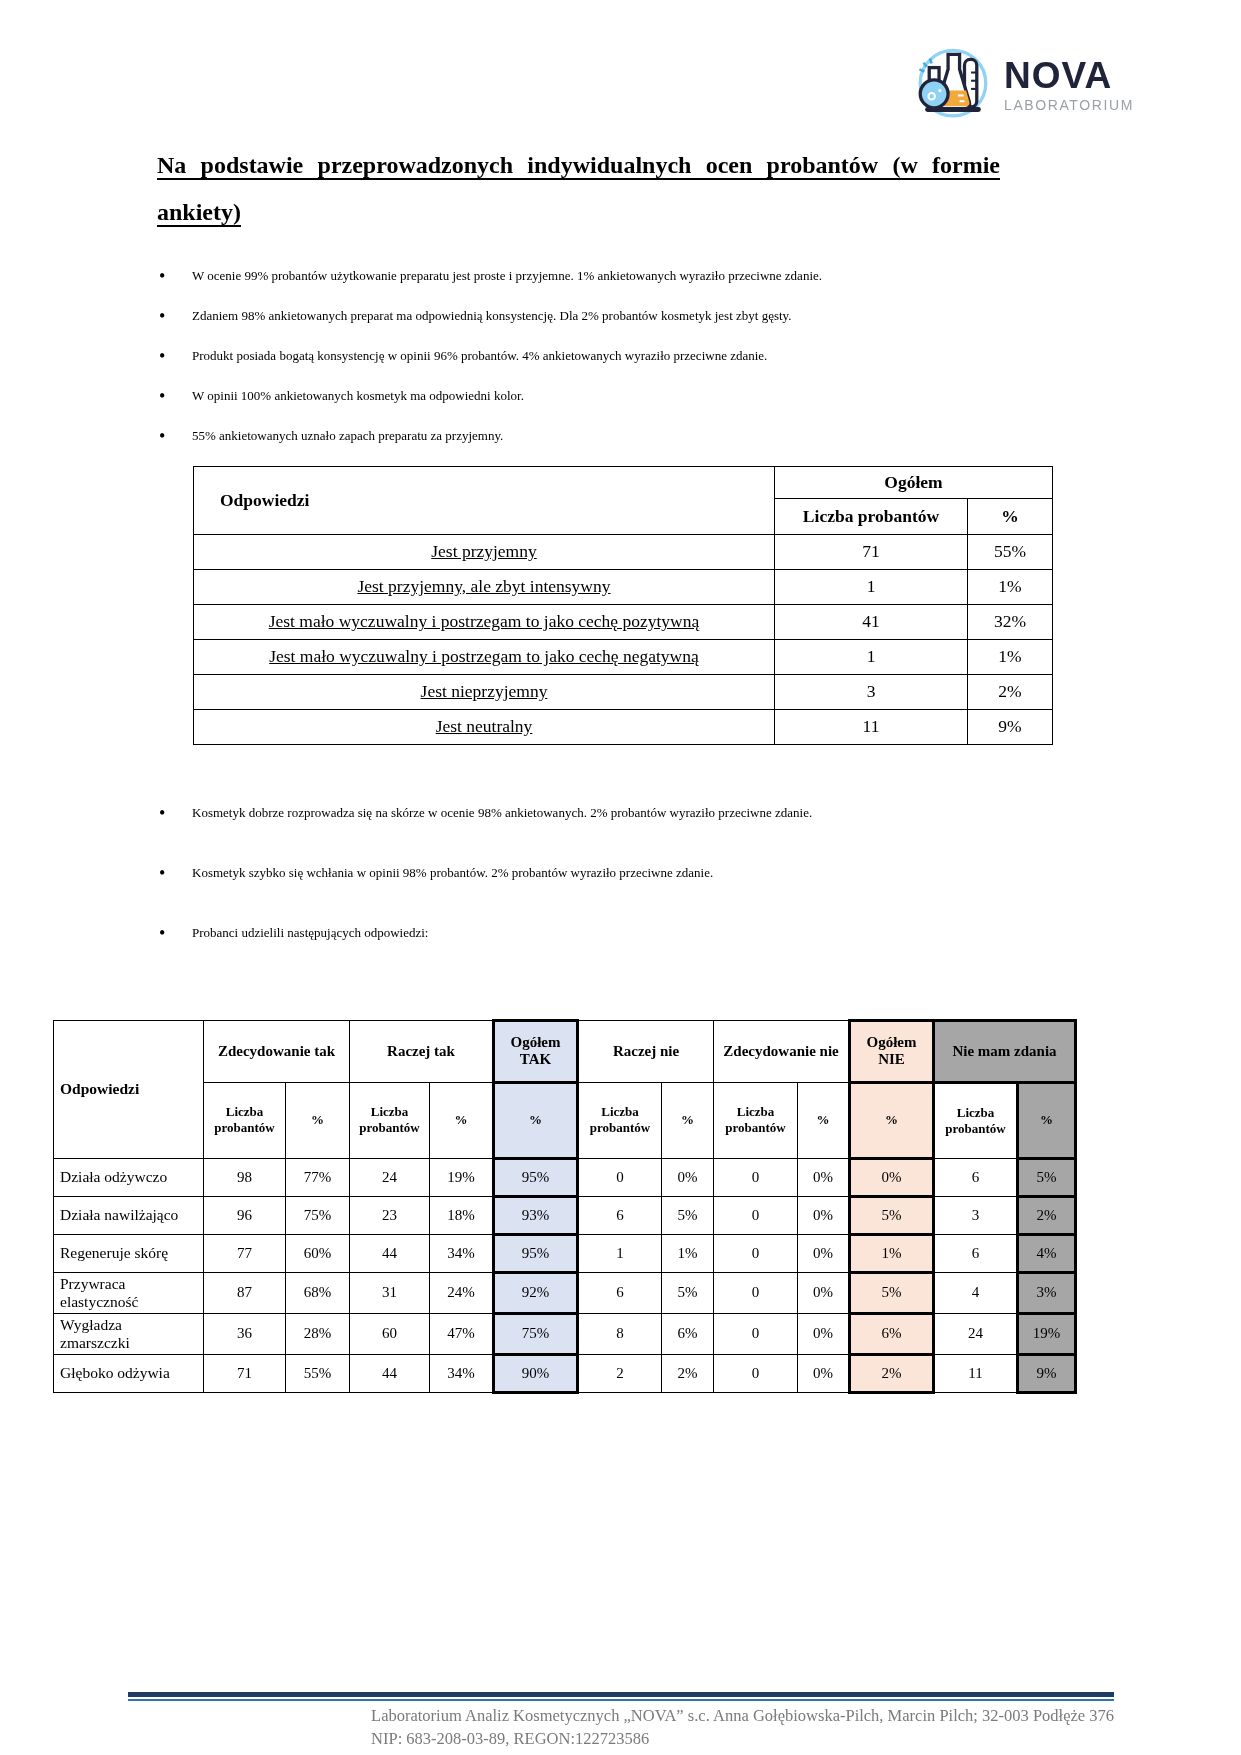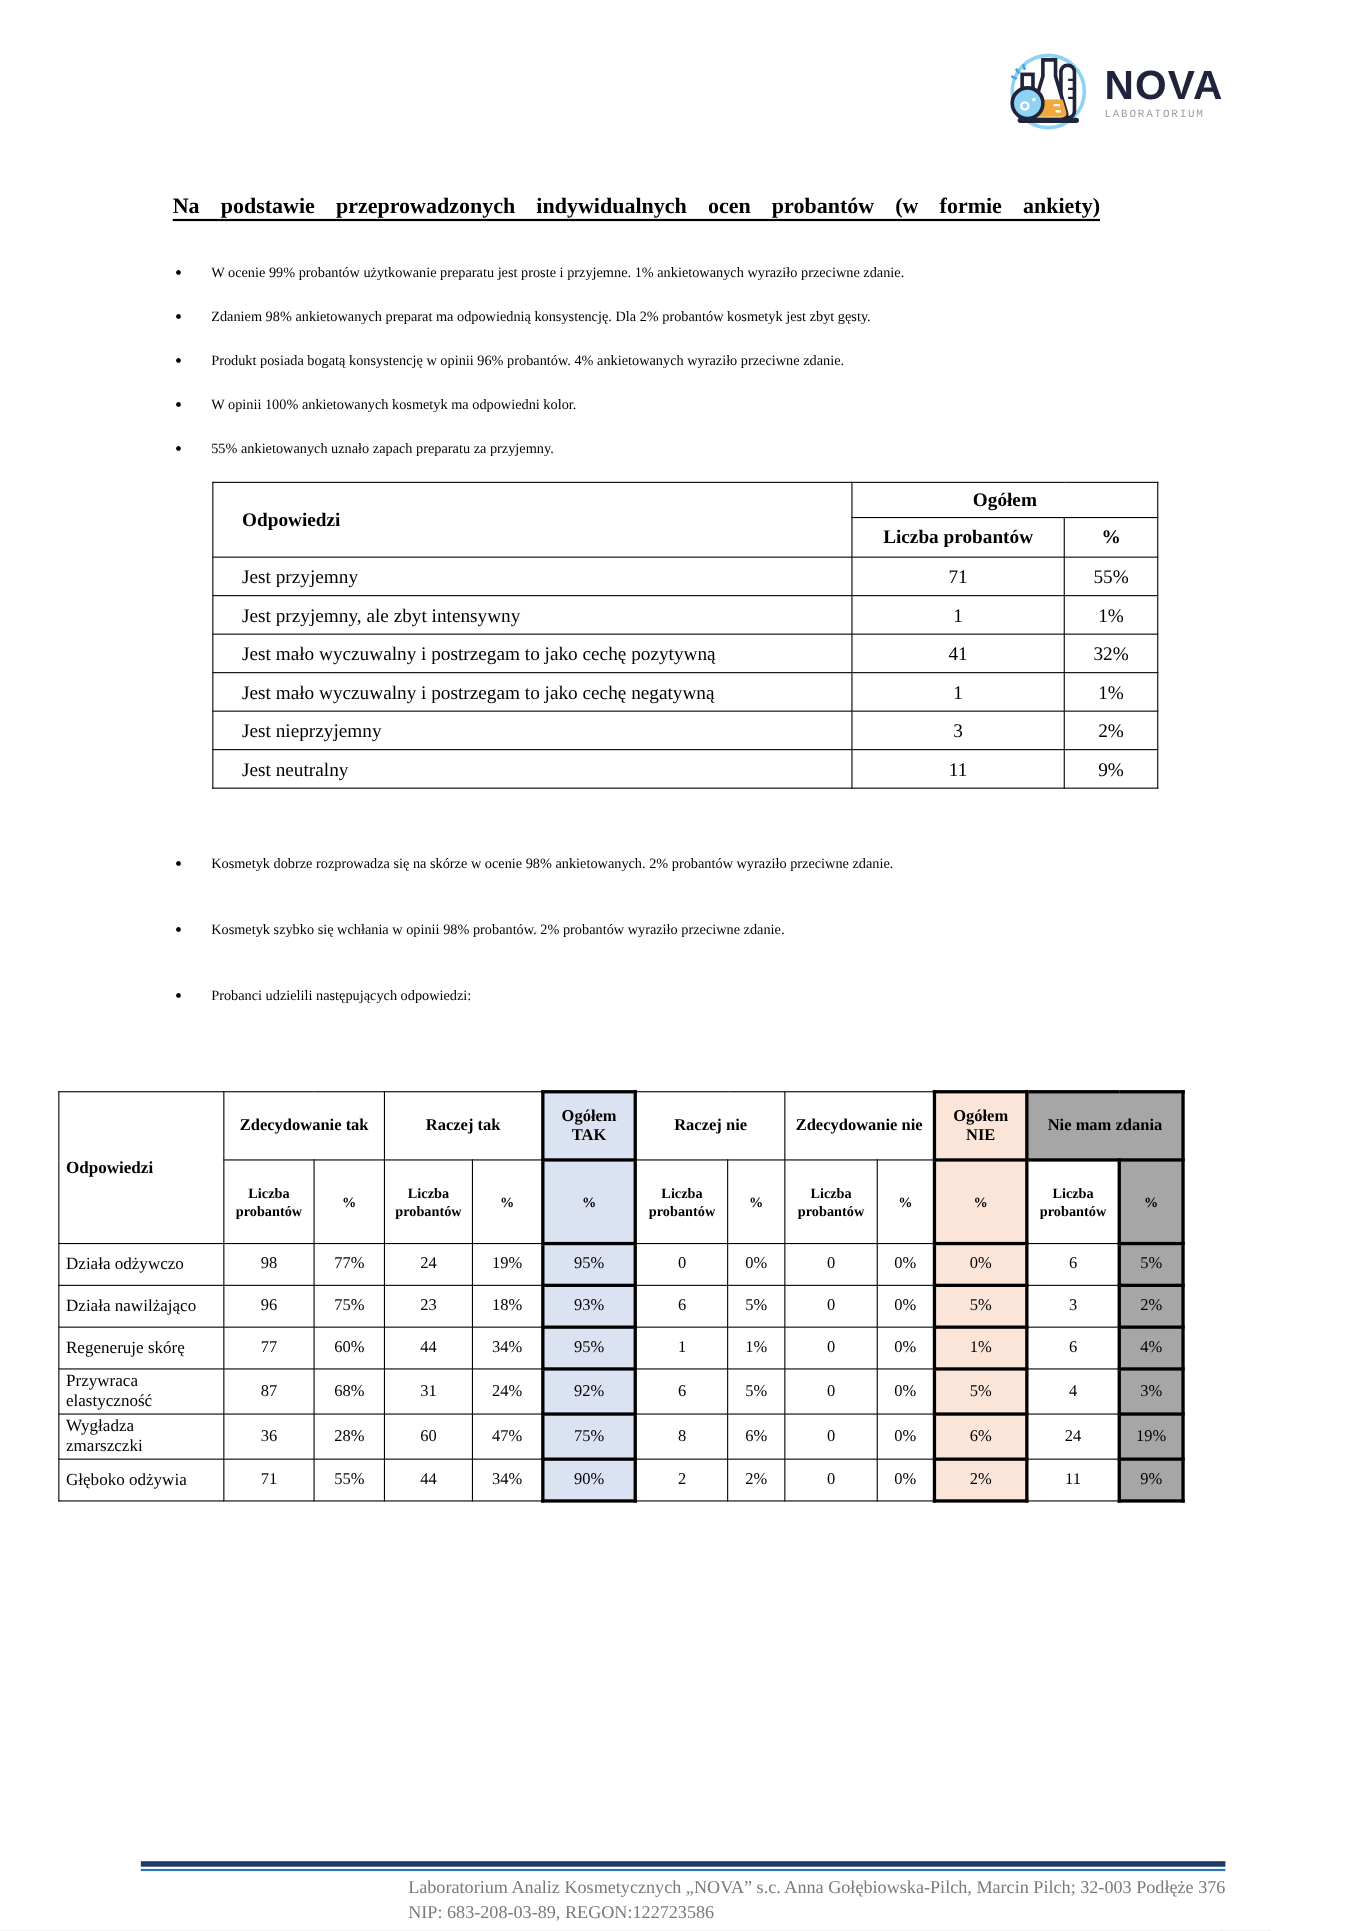--- a/index.html
+++ b/index.html
@@ -17,31 +17,31 @@
   
   .logo { position:absolute; top:44px; left:912px; display:flex; align-items:center; gap:10px; }
   .logo svg { width:82px; height:80px; }
   .logo-text { display:flex; flex-direction:column; line-height:1; }
   .logo-name {
     font-family:"Liberation Sans", sans-serif;
     font-weight:bold; font-size:37px; letter-spacing:1px;
     color:var(--logo-dark,#20243a);
   }
   .logo-sub {
-    font-family:Liberation Mono, monospace;
-    font-size:10px; letter-spacing:1.6px; margin-top:4px;
+    font-family:Liberation Sans, sans-serif;
+    font-size:14px; letter-spacing:1.6px; margin-top:4px;
     color:var(--logo-gray,#9aa0a6);
   }
 
   
   .content { position:absolute; left:157px; top:142px; width:843px; }
 
   h1.heading {
-    font-size:20px; font-weight:bold; line-height:1.95;
-    text-decoration:underline; text-decoration-thickness:2px; text-underline-offset:5px;margin-top:27px;
+    font-size:24px; font-weight:bold; line-height:1.95;
+    text-decoration:underline; text-decoration-thickness:2px; text-underline-offset:5px;
   }
   h1.heading .h-line1 { display:block; text-align:justify; text-align-last:justify; }
   h1.heading .h-line2 { display:block; }
 
   ul.bullets { list-style:none; margin-top:20px; margin-left:35px; width:808px; }
   ul.bullets li {
     position:relative; text-align:justify;
     font-size:13px; line-height:40px;
   }
   ul.bullets li::before {
@@ -52,21 +52,21 @@
   ul.bullets.lower { margin-top:46px; }
   ul.bullets.lower li { line-height:44px; margin-bottom:16px; }
 
   
   table { border-collapse:collapse; }
   .scent-table { margin:10px 0 0 36px; width:859px; table-layout:fixed; font-size:17.5px; }
   .scent-table th, .scent-table td { border:1.6px solid #000; padding:3px 26px; }
   .scent-table th { font-weight:bold; text-align:center; }
   .scent-table th.ans { text-align:left; }
   .scent-table td { text-align:center; height:35px; }
-  .scent-table td.ans { text-align:left; }
+  .scent-table td.ans { text-align:center;text-decoration:underline; }
   .scent-table thead tr:first-child th { height:32px; }
   .scent-table thead tr:last-child th { height:36px; }
 
   
   .results-table {
     margin:64px 0 0 -104px; width:1022px; table-layout:fixed;
     font-size:15px;
   }
   .results-table th, .results-table td {
     border:1.5px solid #000; padding:2px 5px; text-align:center; vertical-align:middle;

